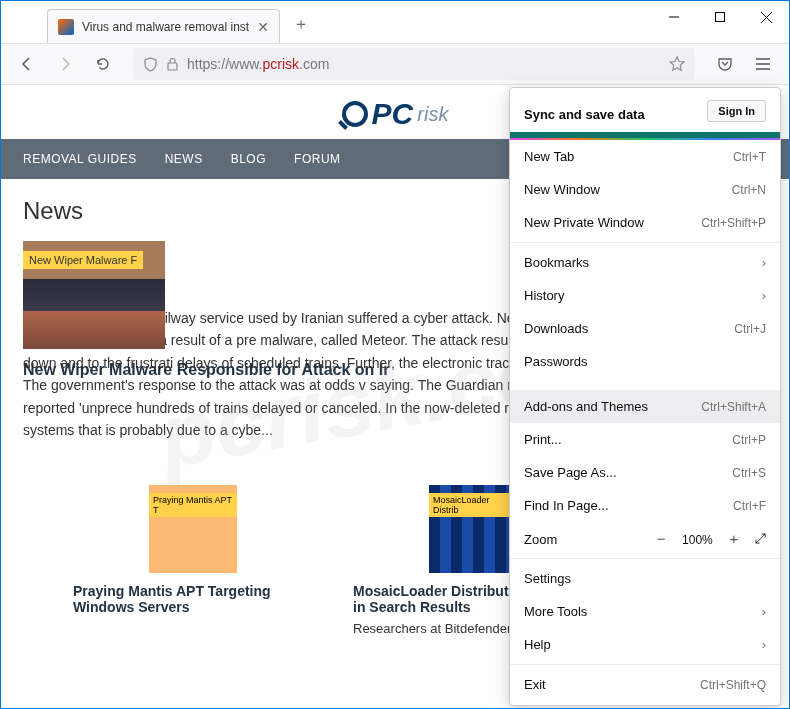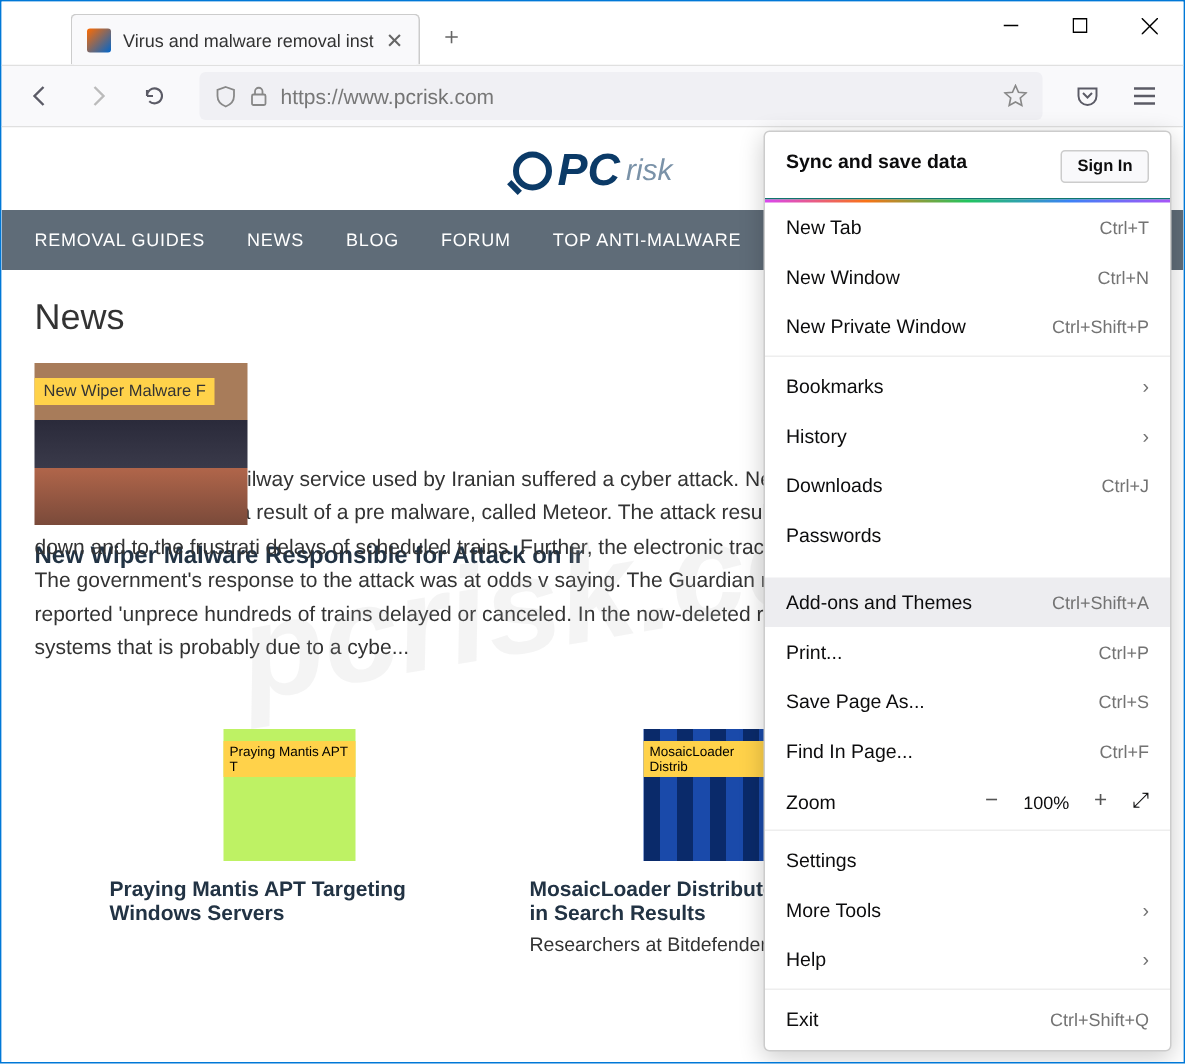--- a/index.html
+++ b/index.html
@@ -10,47 +10,47 @@
 .tab-title { font-size:12px; color:#333; flex:1; white-space:nowrap; overflow:hidden; }
 .tab-close { font-size:14px; color:#666; cursor:pointer; }
 .newtab { width:30px; height:30px; display:flex; align-items:center; justify-content:center; margin-top:8px; margin-left:6px; font-size:16px; color:#666; }
 .wincontrols { position:absolute; right:0; top:0; display:flex; }
 .winbtn { width:46px; height:32px; display:flex; align-items:center; justify-content:center; font-size:11px; color:#000; }
 .toolbar { height:42px; border-top:1px solid #e0e0e0; border-bottom:1px solid #e0e0e0; display:flex; align-items:center; padding:0 10px; gap:6px; background:#f9f9fb; }
 .navbtn { width:32px; height:32px; display:flex; align-items:center; justify-content:center; color:#5b5b66; border-radius:4px; }
 .navbtn.disabled { color:#bbb; }
 .urlbar { flex:1; height:32px; background:#f0f0f4; border-radius:4px; display:flex; align-items:center; padding:0 10px; gap:8px; margin:0 8px; }
 .urltext { flex:1; font-size:14px; color:#777; }
-.urltext .domain { color:#737373; }
+.urltext .domain { color:#b91c1c; }
 .content { position:relative; height:calc(100% - 84px); overflow:hidden; background:#fff; }
 .logo-area { text-align:center; padding:12px 1px 8px; }
 .logo { font-size:30px; font-weight:bold; font-style:italic; color:#0b3a67; display:inline-flex; align-items:center; gap:4px; }
 .logo .mag { width:26px; height:26px; border:4px solid #0b3a67; border-radius:50%; position:relative; display:inline-block; }
 .logo .mag::after { content:''; position:absolute; width:10px; height:4px; background:#0b3a67; bottom:-4px; left:-8px; transform:rotate(45deg); }
 .logo .suffix { font-size:20px; color:#7a92a8; font-weight:normal;font-style:italic; }
 .navstrip { background:#5f6c78; height:40px; display:flex; align-items:center; padding:0 8px; }
 .navitem { color:#fff; font-size:12px; padding:0 14px; height:100%; display:flex; align-items:center; letter-spacing:0.5px; }
 .page { padding:18px 22px; }
 .page h1 { font-size:24px; font-weight:normal; color:#333; margin-bottom:16px; }
 .article { display:flex; gap:12px;flex-direction:column; }
 .article-img { width:142px; height:108px; background:linear-gradient(#a87c5a 0%,#a87c5a 35%,#2a2a3a 35%,#3a3a4a 65%,#b0654a 65%,#7a4a3a 100%); position:relative; flex-shrink:0; }
 .article-img .caption { position:absolute; top:10px; left:0; background:#ffd24a; color:#333; font-size:11px; padding:3px 6px; white-space:nowrap; }
 .article-body h2 { font-size:16px; color:#234; margin-bottom:8px; }
 .article-text { font-size:14px; line-height:1.6; color:#333; }
 .related { display:flex; gap:40px; margin-top:44px; padding:0 20px 0 50px; }
 .related-item { width:240px; }
-.related-img { width:88px; height:88px; background:#bef264; position:relative; margin:0 auto 10px; }
+.related-img { width:88px; height:88px; background:#fdba74; position:relative; margin:0 auto 10px; }
 .related-img .cap { position:absolute; top:8px; left:0; background:#ffd24a; font-size:9px; padding:2px 4px; }
 .related-item.m .related-img { background:repeating-linear-gradient(90deg,#0a2a6a 0 11px,#1a4aaa 11px 22px); }
 .related-item h3 { font-size:14px; color:#234; margin-bottom:6px; }
 .related-item p { font-size:13px; color:#333; }
 .watermark { position:absolute; left:50%; top:50%; transform:translate(-50%,-50%) rotate(-10deg); font-size:90px; font-style:italic; font-weight:bold; color:rgba(180,180,180,0.14); pointer-events:none; white-space:nowrap; }
 
 .menu { position:absolute; right:8px; top:86px; width:272px; background:#fff; border:1px solid #ccc; border-radius:4px; box-shadow:0 4px 16px rgba(0,0,0,0.2); z-index:10; font-size:13px; color:#0c0c0d; padding-bottom:4px; }
-.menu-head { display:flex; align-items:flex-start; justify-content:space-between; padding:12px 14px 10px; border-bottom:1px solid #0f766e; }
+.menu-head { display:flex; align-items:flex-end; justify-content:space-between; padding:12px 14px 10px; border-bottom:6px solid #0f766e; }
 .menu-head span { font-weight:600; }
 .signin { border:1px solid #ccc; border-radius:3px; padding:4px 10px; font-size:11px; font-weight:600; background:#f9f9fb; }
 .rainbow { height:2px; background:linear-gradient(90deg,#d946ef,#f97316,#22c55e,#3b82f6,#a855f7); }
 .mrow { display:flex; align-items:center; justify-content:space-between; padding:9px 14px; cursor:pointer; }
 .mrow:hover, .mrow.hi { background:#ededf0;margin-top:12px; }
 .mrow .sc { color:#737373; font-size:12px; }
 .mrow .chev { color:#737373; }
 .sep { height:1px; background:#eee; margin:3px 0; }
 .zoomrow { display:flex; align-items:flex-end; padding:8px 14px; gap:10px; }
 .zoomrow .lbl { flex:1; }
@@ -144,21 +144,20 @@
         <span class="mag"></span>
         <span>PC</span>
         <span class="suffix">risk</span>
       </span>
   </div>
   <div class="navstrip">
     <div class="navitem">REMOVAL GUIDES</div>
     <div class="navitem">NEWS</div>
     <div class="navitem">BLOG</div>
     <div class="navitem">FORUM</div>
-    <div class="navitem">TOP ANTI-MALWARE</div>
   </div>
   <div class="page">
     <h1>News</h1>
     <div class="article">
       <div class="article-img">
         <div class="caption">New Wiper Malware F</div>
       </div>
       <div class="article-body">
         <h2>New Wiper Malware Responsible for Attack on Ir</h2>
       </div>

